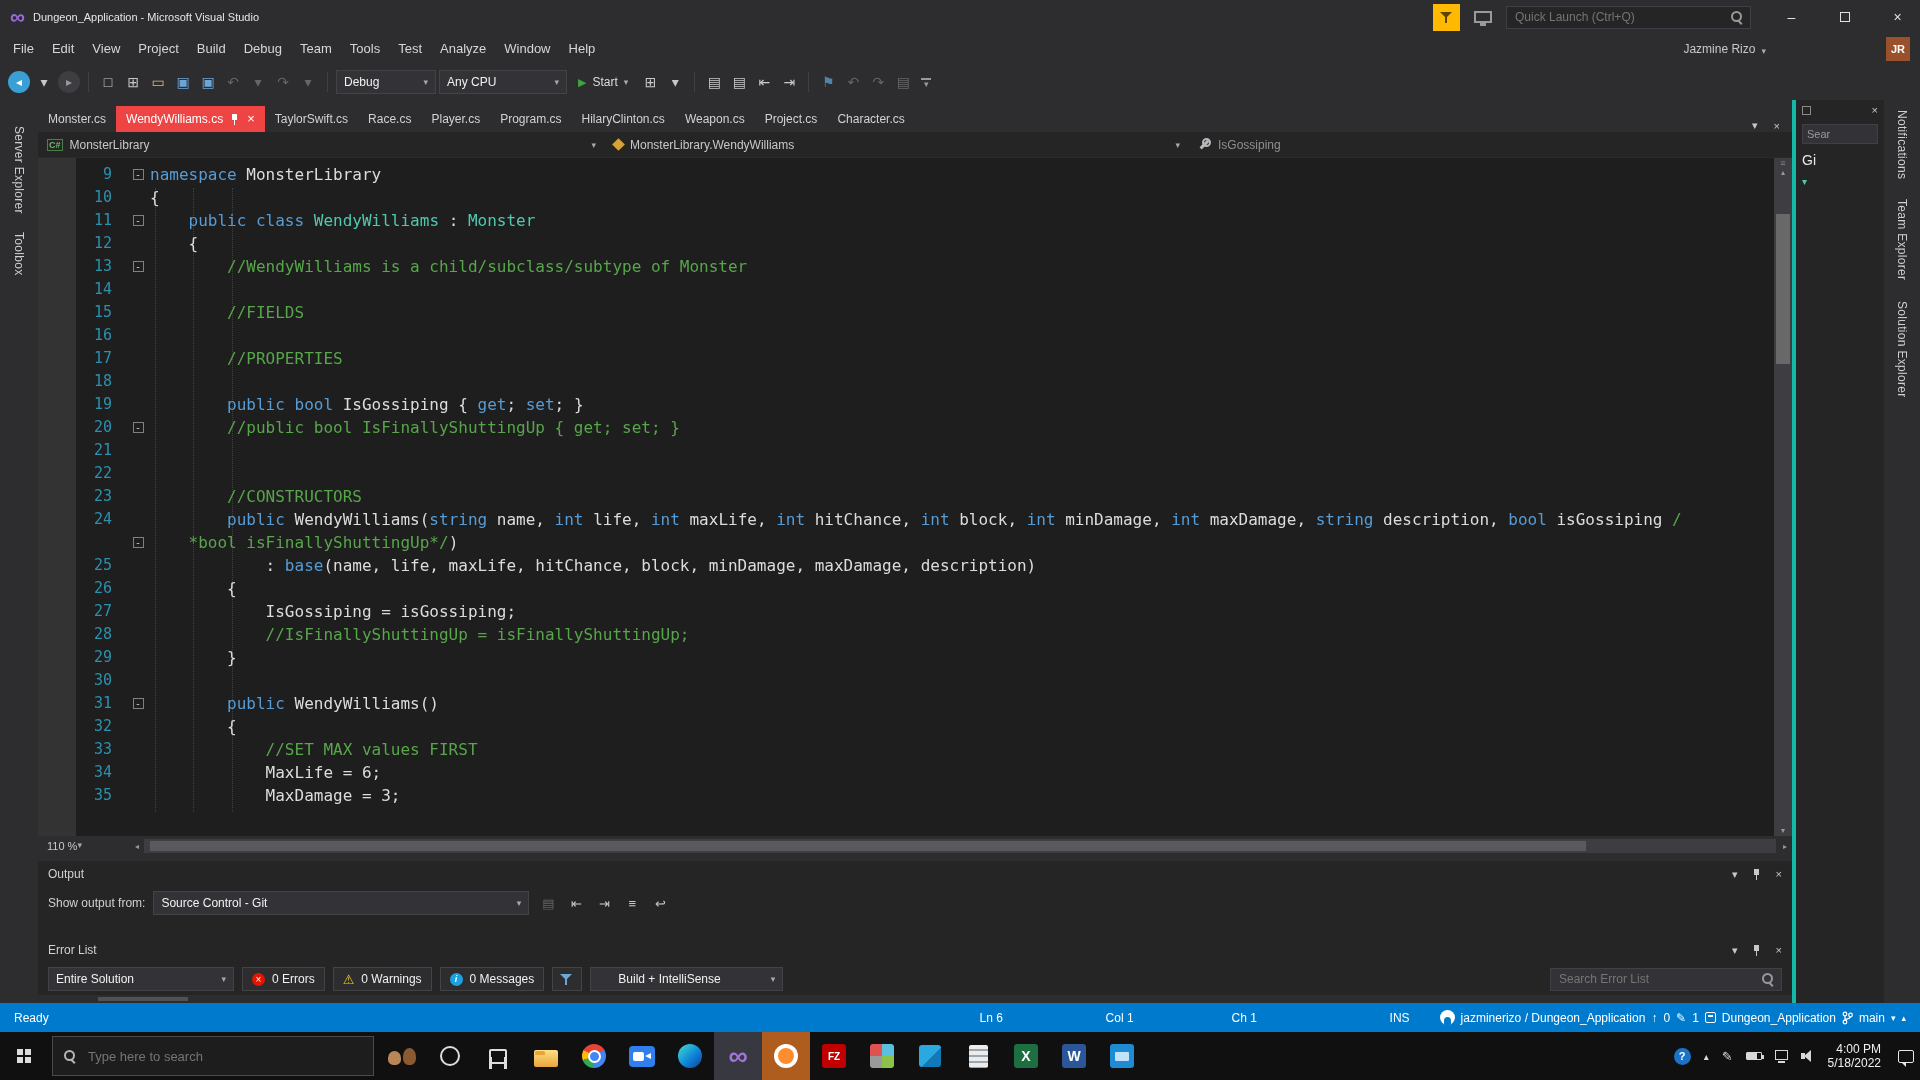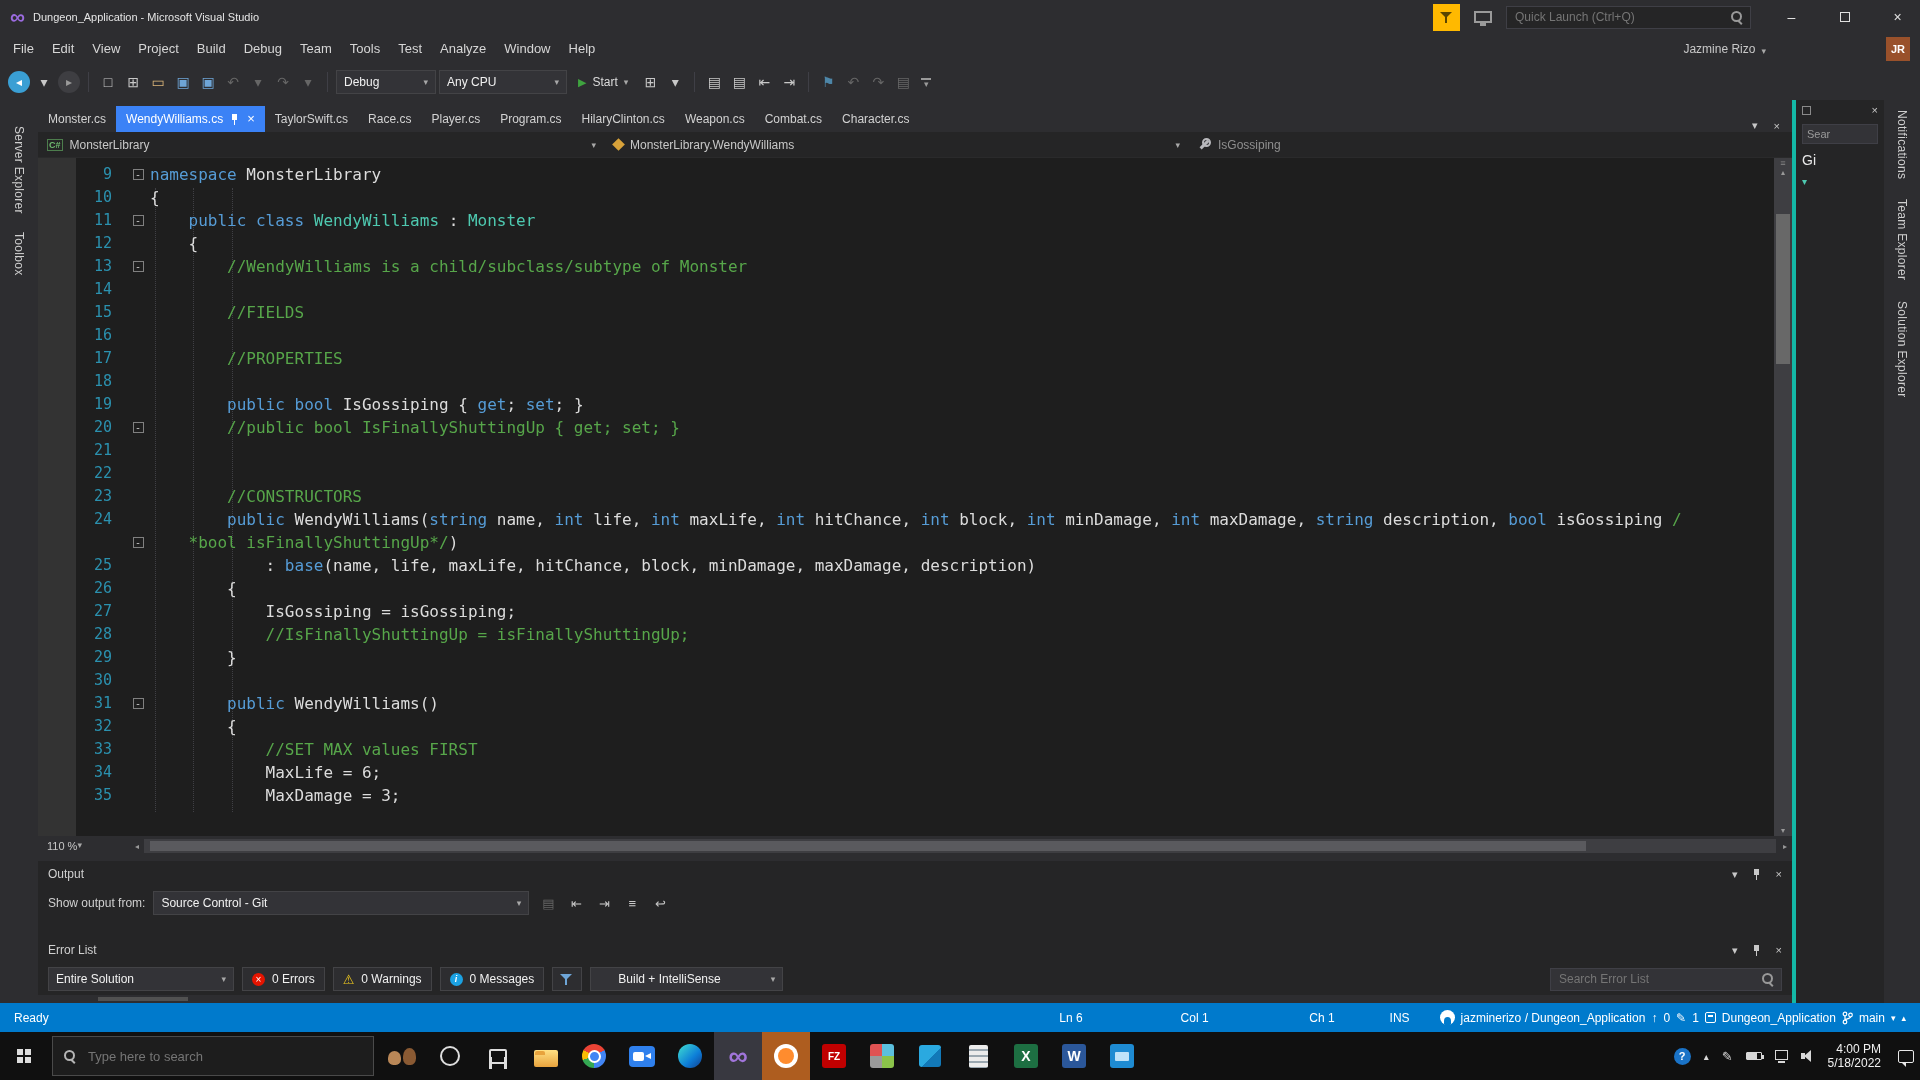--- a/index.html
+++ b/index.html
@@ -72,21 +72,21 @@
   .rail{flex:none;display:flex;flex-direction:column;align-items:center;background:#2d2d30;}
   .rail.left{width:38px;padding-top:26px;gap:18px;}
   .rail.right{width:36px;padding-top:10px;gap:20px;}
   .rail-tab{writing-mode:vertical-rl;font-size:12px;color:#cfcfcf;letter-spacing:.3px;}
 
   .maincol{flex:1;display:flex;flex-direction:column;min-width:0;background:#2d2d30;}
 
   
   .tabrow{height:26px;margin-top:6px;display:flex;align-items:flex-end;flex:none;}
   .tab{height:26px;display:flex;align-items:center;gap:7px;padding:0 10px;font-size:12px;color:#d2d2d2;}
-  .tab.active{background:#3b82f6;color:#fff;}
+  .tab.active{background:#ef4444;color:#fff;}
   .tab-x{font-size:13px;line-height:12px;}
   .tabrow-ctrls{margin-left:auto;display:flex;align-items:center;gap:16px;color:#c8c8c8;padding:0 12px;font-size:11px;}
 
   
   .navbar{height:26px;background:#252526;display:flex;align-items:center;flex:none;border-bottom:1px solid #2a2a2b;}
   .nav-sec{height:100%;display:flex;align-items:center;gap:7px;padding:0 9px;font-size:12px;color:#c8c8c8;}
   .nav-sec .chev{margin-left:auto;}
   .nav-sec.s1{width:567px;} .nav-sec.s2{width:584px;} .nav-sec.s3{flex:1;color:#8f8f8f;}
   .csproj-ic{font-size:9px;font-weight:bold;color:#6fba6f;border:1px solid #4d7d4d;padding:0 1px;line-height:10px;}
   .class-ic{width:9px;height:9px;background:#d8a23a;transform:rotate(45deg);flex:none;}
@@ -145,21 +145,21 @@
 
   
   .sliver{width:92px;flex:none;background:#252526;border-left:4px solid #14b8a6;display:flex;flex-direction:column;padding:4px 6px;gap:8px;}
   .sliver-head{display:flex;justify-content:space-between;align-items:center;color:#c8c8c8;font-size:11px;}
   .sliver-sq{width:9px;height:9px;border:1px solid #8a8a8a;}
   .sliver-search{height:20px;background:#333337;border:1px solid #3f3f46;color:#9a9a9a;font-size:11px;display:flex;align-items:center;padding:0 4px;overflow:hidden;}
   .sliver-title{color:#e8e8e8;font-size:14px;}
   .sliver-chev{color:#4ec9b0;font-size:10px;}
 
   
-  .statusbar{height:29px;background:#007acc;display:flex;align-items:center;color:#fff;font-size:12px;padding:0 14px;flex:none;text-align:right;}
+  .statusbar{height:29px;background:#007acc;display:flex;align-items:center;color:#fff;font-size:12px;padding:0 14px;flex:none;}
   .sb-mid{margin-left:auto;display:flex;align-items:center;}
   .sbw{width:126px;padding-left:23px;} .sb-ins{margin-left:55px;margin-right:30px;}
   .sb-right{display:flex;align-items:center;gap:6px;}
   .sb-item{display:flex;align-items:center;gap:6px;}
   .gh-ic{width:15px;height:15px;border-radius:50%;background:#fff;position:relative;}
   .gh-ic::after{content:"";position:absolute;left:4px;top:7px;width:7px;height:8px;background:#007acc;border-radius:50% 50% 20% 20%;}
   .repo-ic{width:11px;height:11px;border:1px solid #fff;border-radius:2px;position:relative;}
   .repo-ic::after{content:"";position:absolute;left:2px;top:2px;width:5px;height:2px;background:#fff;}
   .sb-chev{font-size:9px;}
 
@@ -347,21 +347,21 @@
             <div class="tab">
               <span class="tab-label">Program.cs</span>
             </div>
             <div class="tab">
               <span class="tab-label">HilaryClinton.cs</span>
             </div>
             <div class="tab">
               <span class="tab-label">Weapon.cs</span>
             </div>
             <div class="tab">
-              <span class="tab-label">Combat.cs</span>
+              <span class="tab-label">Project.cs</span>
             </div>
             <div class="tab">
               <span class="tab-label">Character.cs</span>
             </div>
           </span>
         <span class="tabrow-ctrls">
           <span class="g-chev-d"></span>
           <span class="g-close"></span>
         </span>
       </div>

